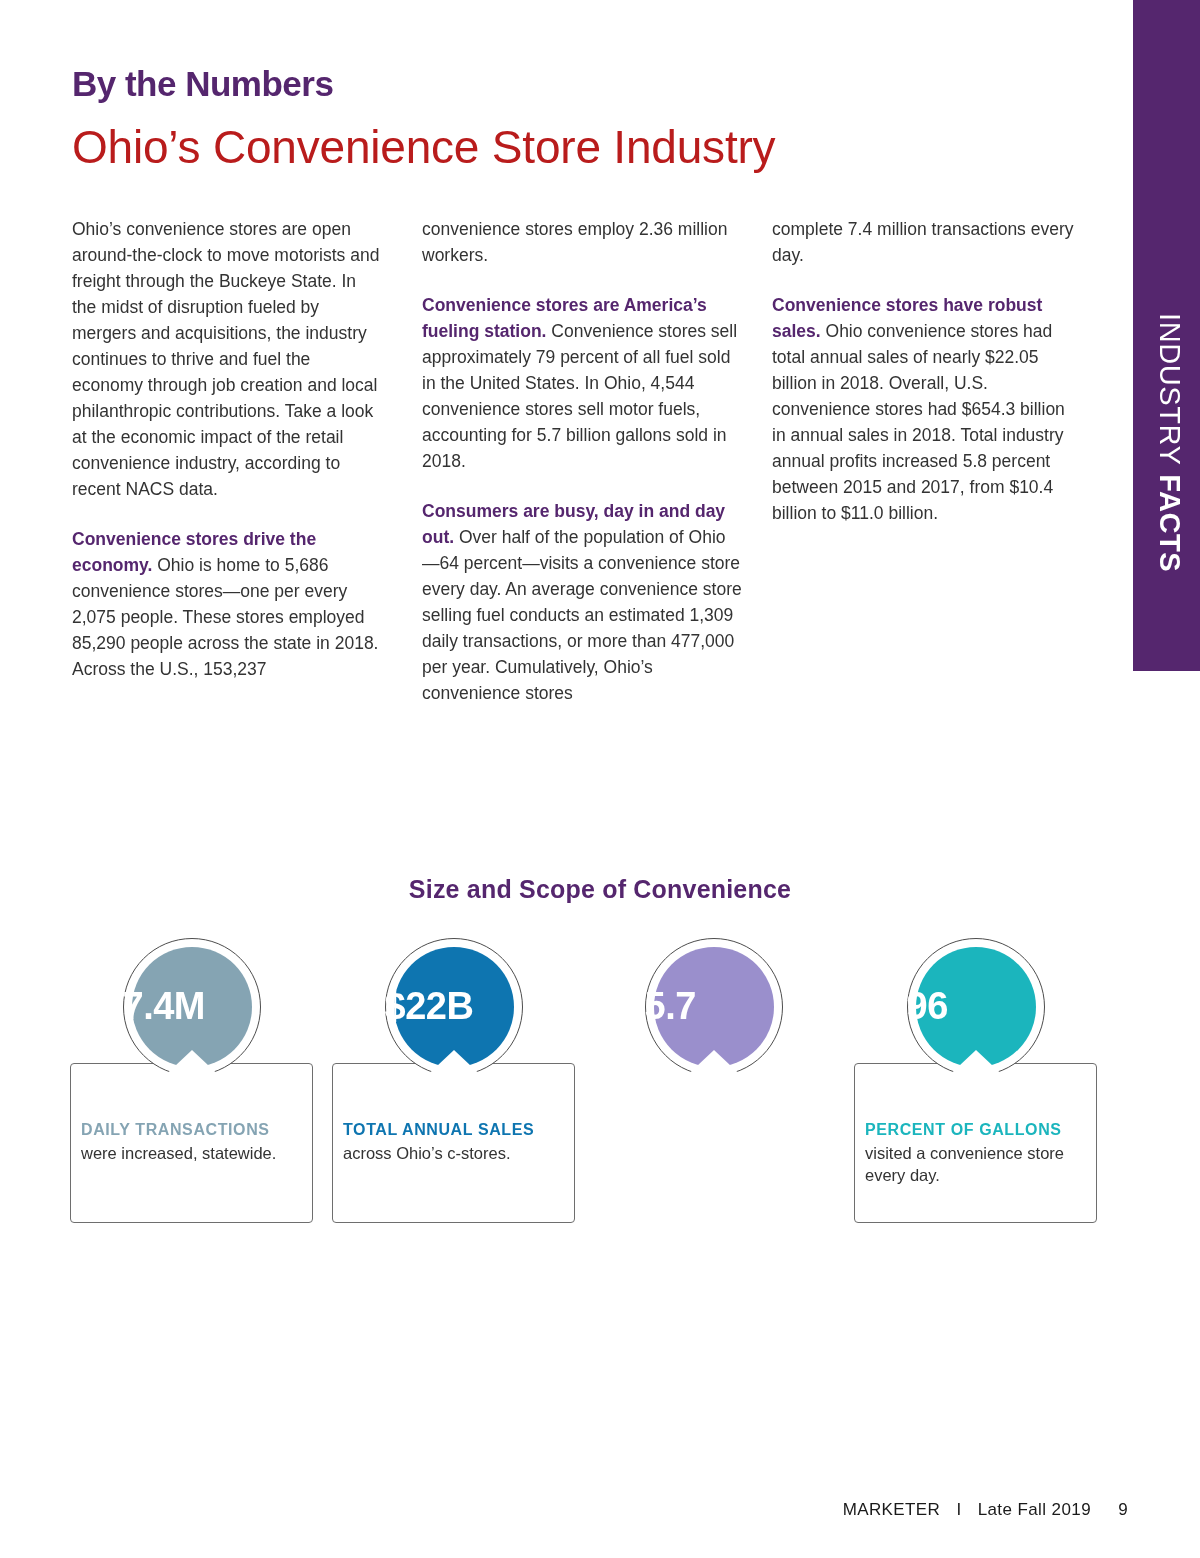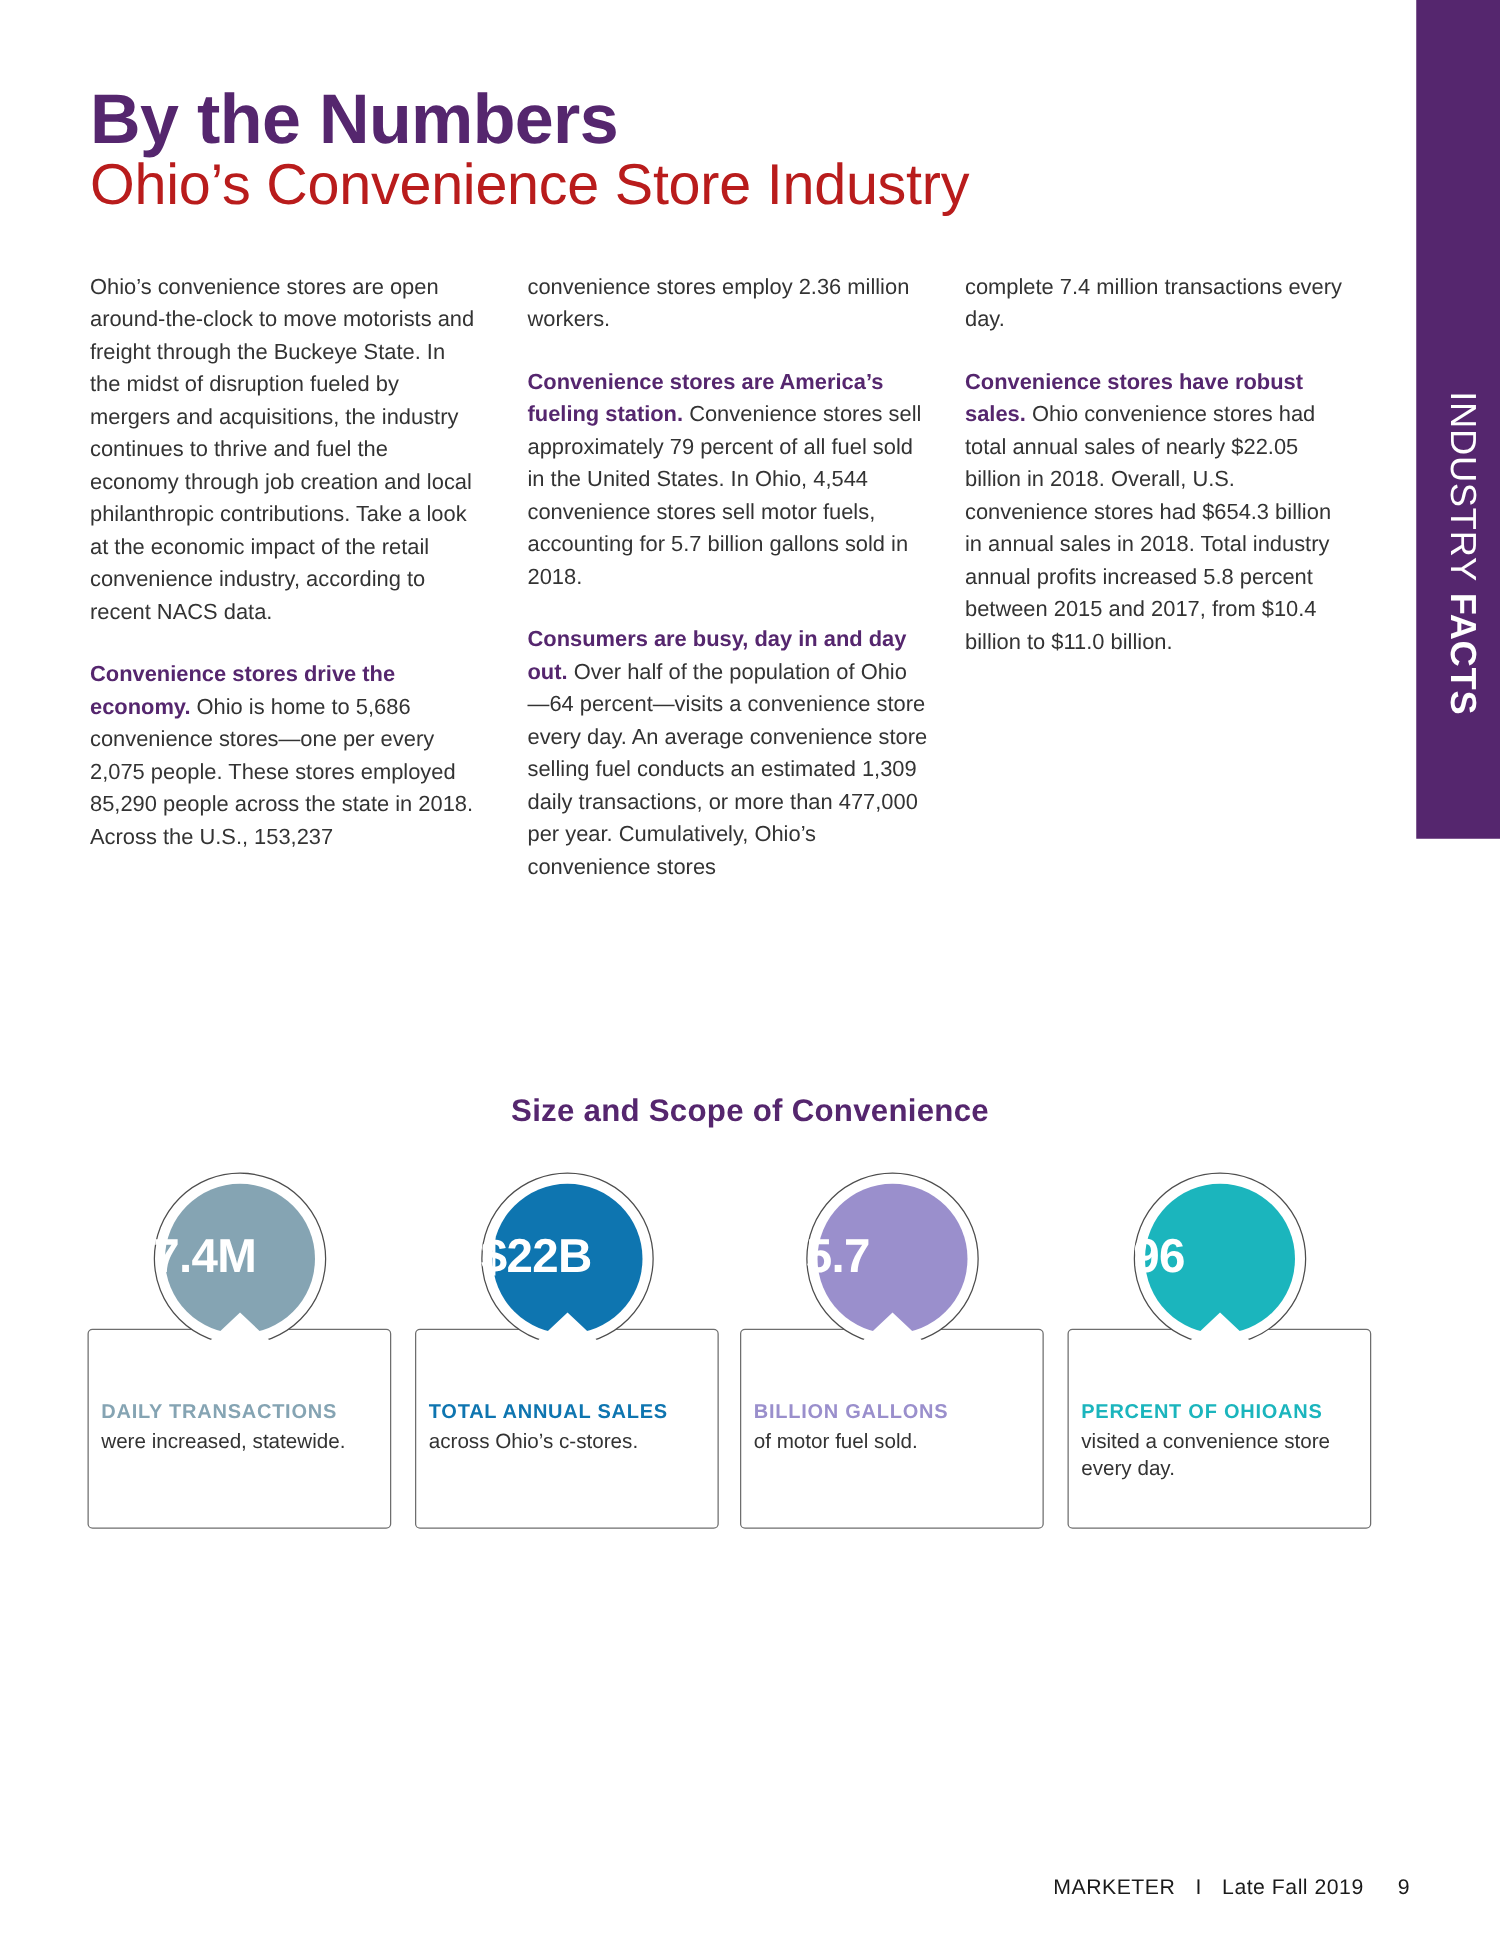--- a/index.html
+++ b/index.html
@@ -27,21 +27,21 @@
     transform: rotate(90deg);
     transform-origin: left top;
     left: 53px; top: 313px;
   }
   .side-tab-text .light { font-weight: 400; }
   .side-tab-text .bold  { font-weight: 700; }
 
   
   .page-title {
     position: absolute; left: 72px; top: 66px;
-    font-size: 56px; font-weight: 700; color: #55266e;
+    font-size: 35px; font-weight: 700; color: #55266e;
     letter-spacing: -0.5px; line-height: 1.05;
   }
   .page-subtitle {
     position: absolute; left: 72px; top: 122px;
     font-size: 46px; font-weight: 300; color: #b91c1c;
     letter-spacing: -0.2px; line-height: 1.1;
   }
 
   
   .columns {
@@ -207,37 +207,34 @@
         <div class="bubble-inner" style="background: rgb(14, 117, 176);"></div>
         <div class="bubble-value">$22B</div>
       </div>
       <div class="notch">
         <svg width="68" height="36" viewBox="0 0 68 36">
           <path d="M0 36 L34 4 L68 36 Z" fill="#ffffff"></path>
         </svg>
       </div>
     </div>
     <div class="card">
-      <div class="card-box">
-        <div class="card-text"><span class="card-label" style="color: rgb(154, 143, 204);">BILLION GALLONS</span><span>of motor fuel sold.</span></div>
-      </div>
       <div class="bubble">
         <div class="bubble-outer"></div>
         <div class="bubble-inner" style="background: rgb(154, 143, 204);"></div>
         <div class="bubble-value">5.7</div>
       </div>
       <div class="notch">
         <svg width="68" height="36" viewBox="0 0 68 36">
           <path d="M0 36 L34 4 L68 36 Z" fill="#ffffff"></path>
         </svg>
       </div>
     </div>
     <div class="card">
       <div class="card-box">
-        <div class="card-text"><span class="card-label" style="color: rgb(27, 181, 189);">PERCENT OF OHIOANS</span><span>visited a convenience store every day.</span></div>
+        <div class="card-text"><span class="card-label" style="color: rgb(27, 181, 189);">PERCENT OF GALLONS</span><span>visited a convenience store every day.</span></div>
       </div>
       <div class="bubble">
         <div class="bubble-outer"></div>
         <div class="bubble-inner" style="background: rgb(27, 181, 189);"></div>
         <div class="bubble-value">96</div>
       </div>
       <div class="notch">
         <svg width="68" height="36" viewBox="0 0 68 36">
           <path d="M0 36 L34 4 L68 36 Z" fill="#ffffff"></path>
         </svg>

